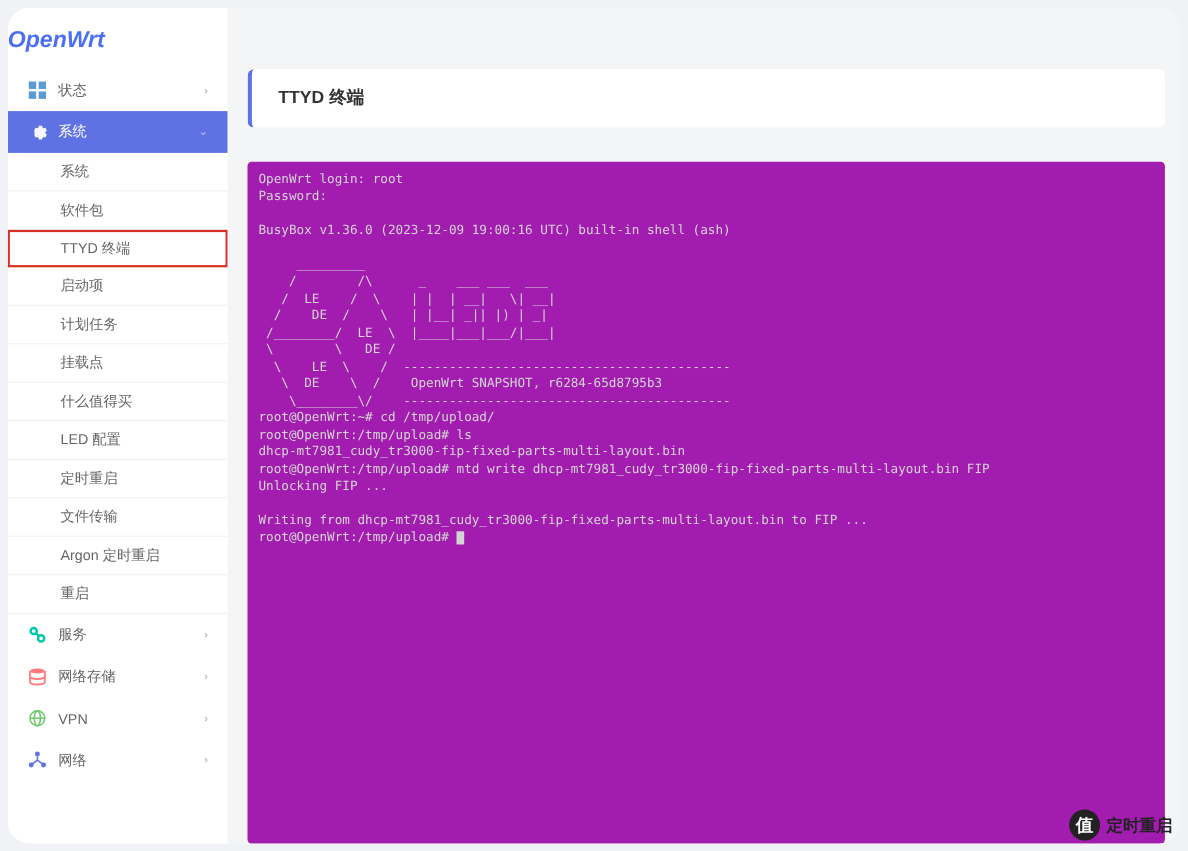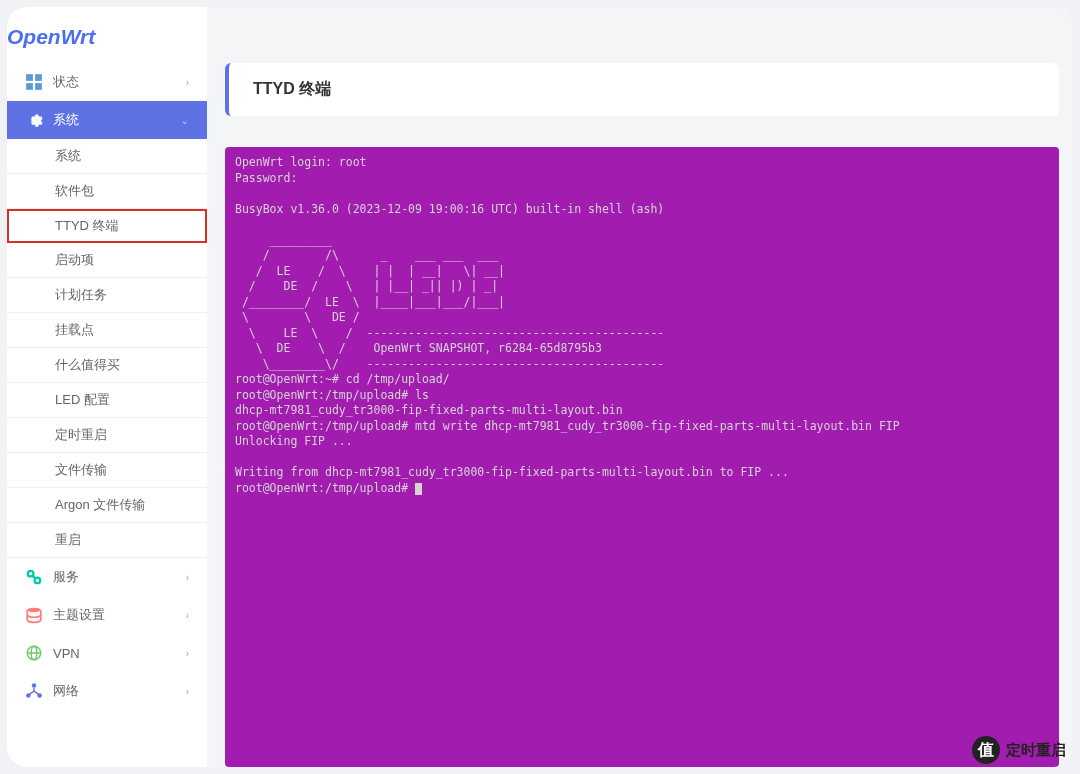--- a/index.html
+++ b/index.html
@@ -174,21 +174,21 @@
       <div class="nav-sub">系统</div>
       <div class="nav-sub">软件包</div>
       <div class="nav-sub selected">TTYD 终端</div>
       <div class="nav-sub">启动项</div>
       <div class="nav-sub">计划任务</div>
       <div class="nav-sub">挂载点</div>
       <div class="nav-sub">什么值得买</div>
       <div class="nav-sub">LED 配置</div>
       <div class="nav-sub">定时重启</div>
       <div class="nav-sub">文件传输</div>
-      <div class="nav-sub">Argon 文件传输</div>
+      <div class="nav-sub">Argon 定时重启</div>
       <div class="nav-sub">重启</div>
 
       <div class="nav-item">
         <span class="icon">
           <svg viewBox="0 0 16 16" fill="none" stroke="#00c9a7" stroke-width="2">
               <circle cx="5" cy="5" r="2.5"></circle>
               <circle cx="11" cy="11" r="2.5"></circle>
               <path d="M7 7l2 2"></path>
             </svg>
         </span>
@@ -197,21 +197,21 @@
       </div>
 
       <div class="nav-item">
         <span class="icon">
           <svg viewBox="0 0 16 16" fill="#ff7b7b">
               <ellipse cx="8" cy="3.5" rx="6" ry="2"></ellipse>
               <path d="M2 3.5v9c0 1.1 2.7 2 6 2s6-.9 6-2v-9" fill="none" stroke="#ff7b7b" stroke-width="1.5"></path>
               <path d="M2 8c0 1.1 2.7 2 6 2s6-.9 6-2" fill="none" stroke="#ff7b7b" stroke-width="1.5"></path>
             </svg>
         </span>
-        <span>主题设置</span>
+        <span>网络存储</span>
         <span class="chevron">›</span>
       </div>
 
       <div class="nav-item">
         <span class="icon">
           <svg viewBox="0 0 16 16" fill="none" stroke="#6fc96f" stroke-width="1.3">
               <circle cx="8" cy="8" r="6"></circle>
               <ellipse cx="8" cy="8" rx="2.5" ry="6"></ellipse>
               <path d="M2 8h12"></path>
             </svg>

